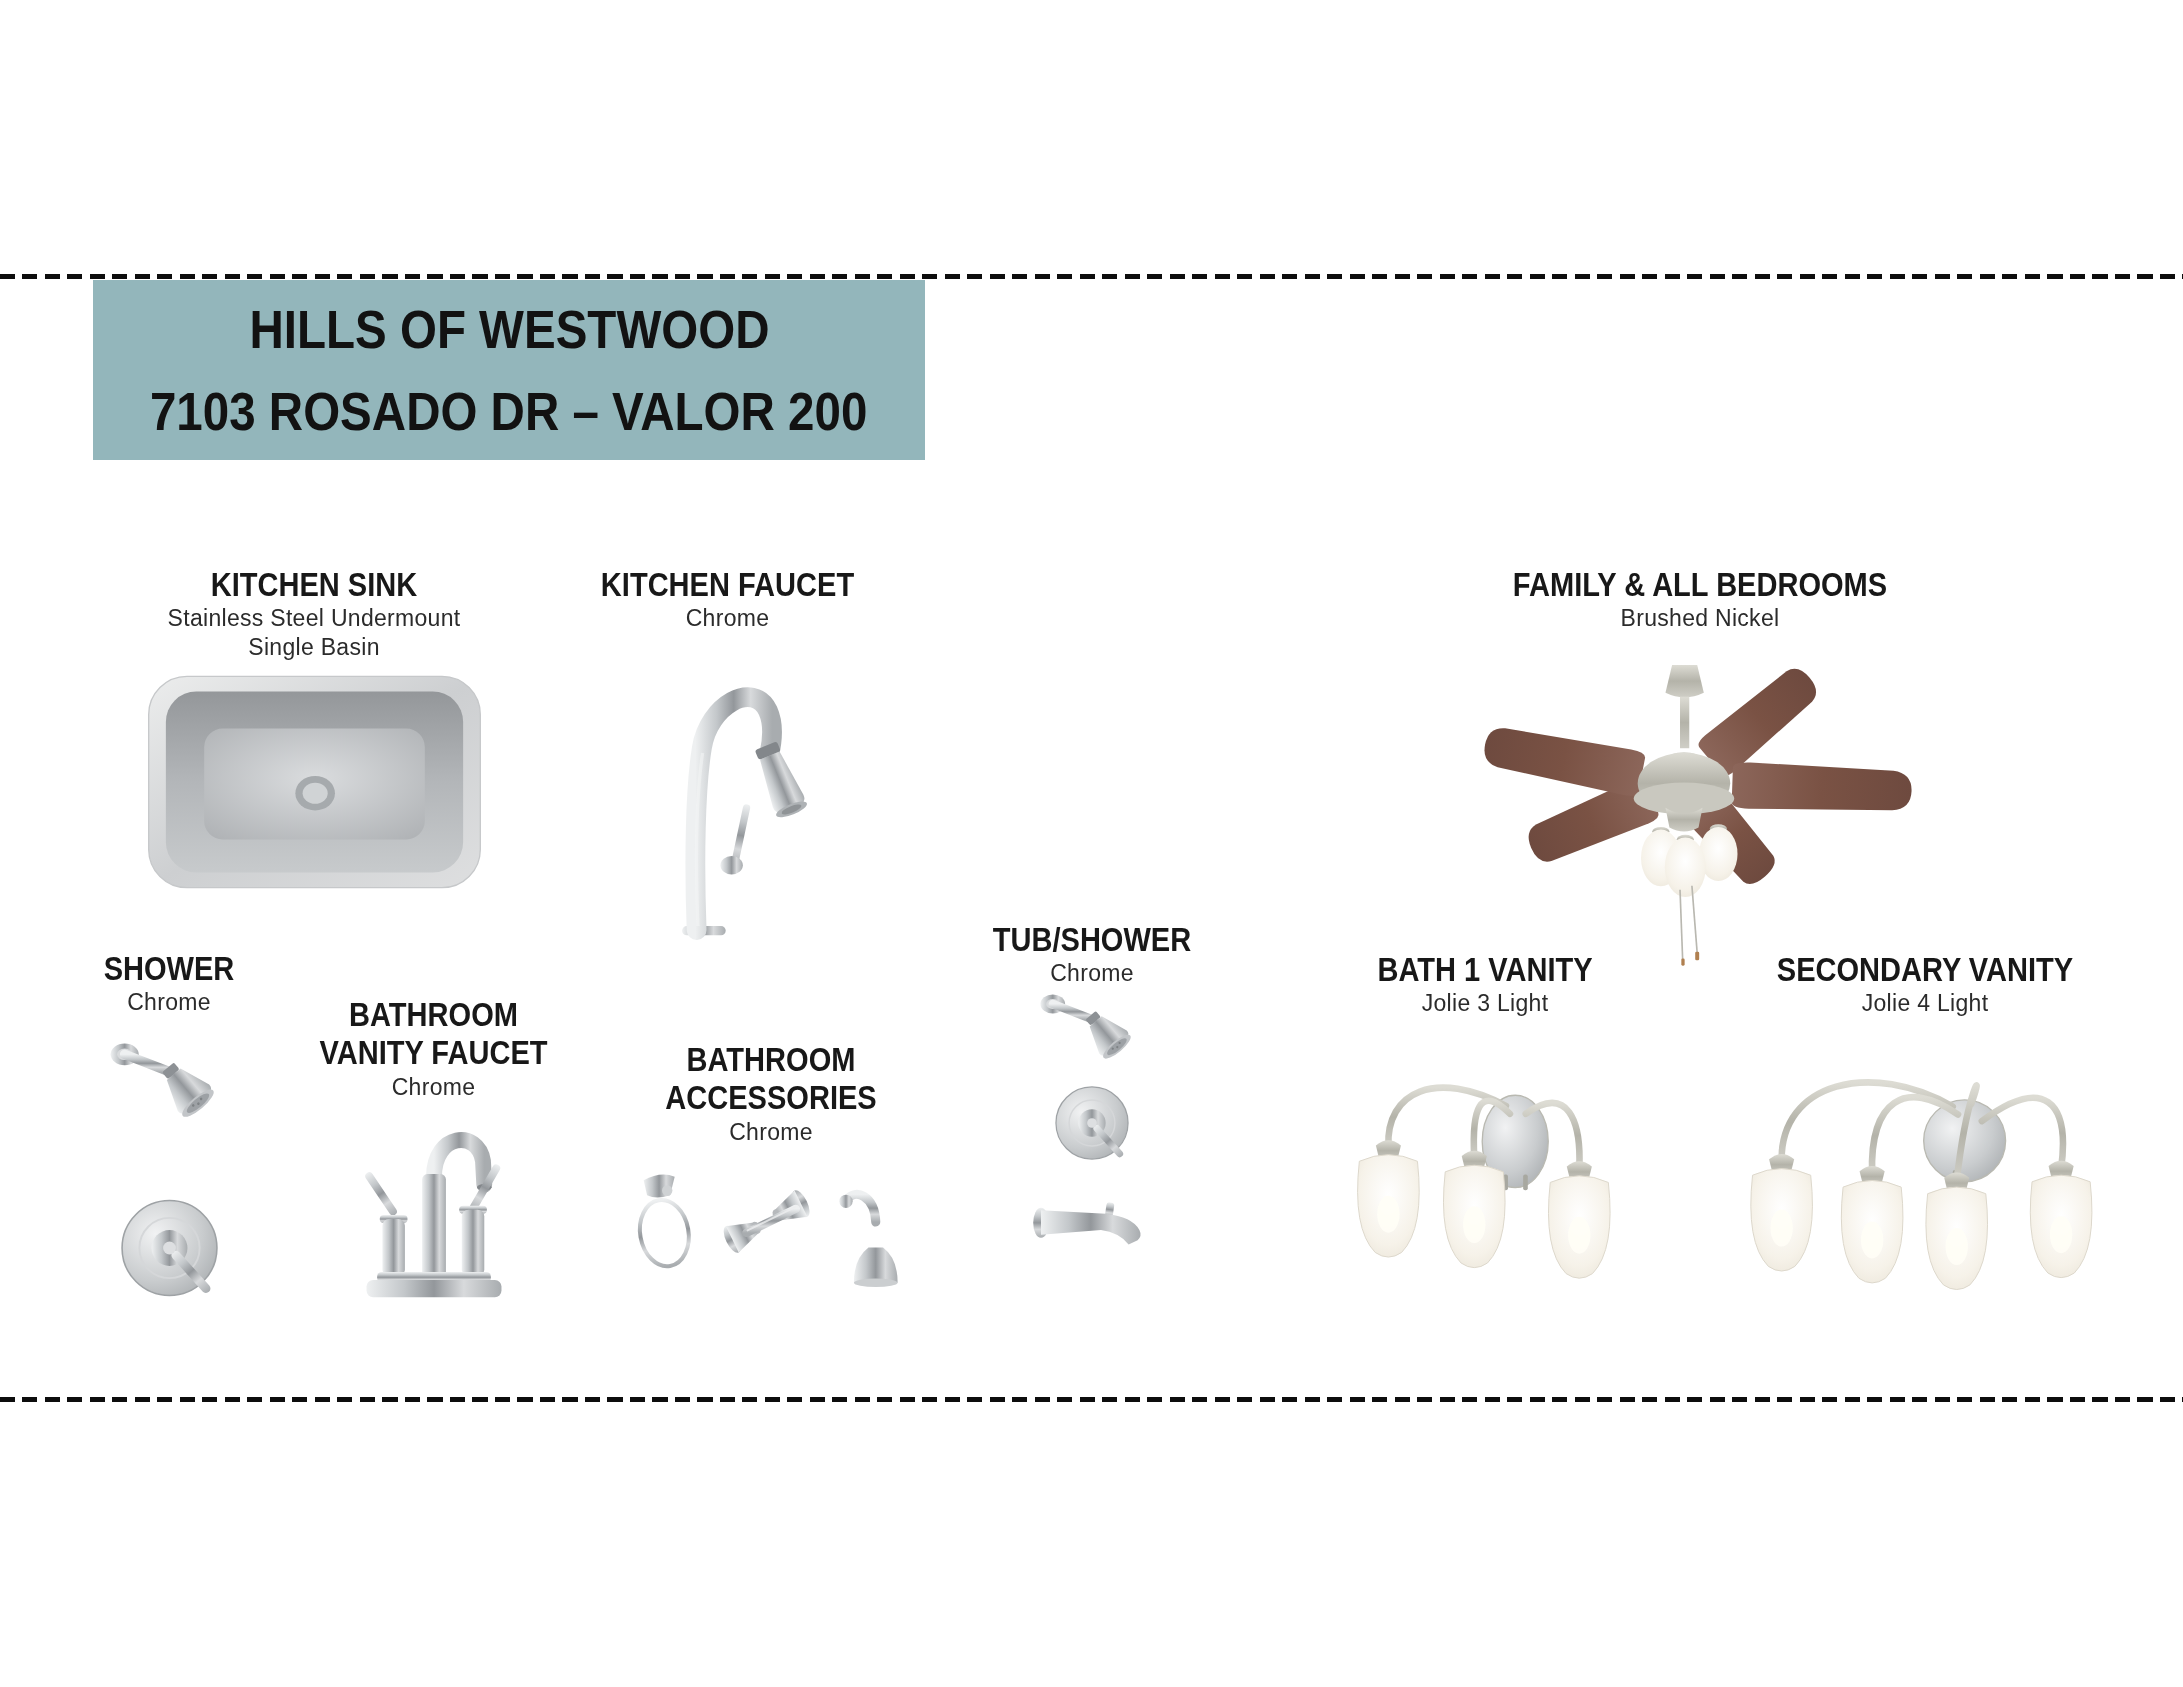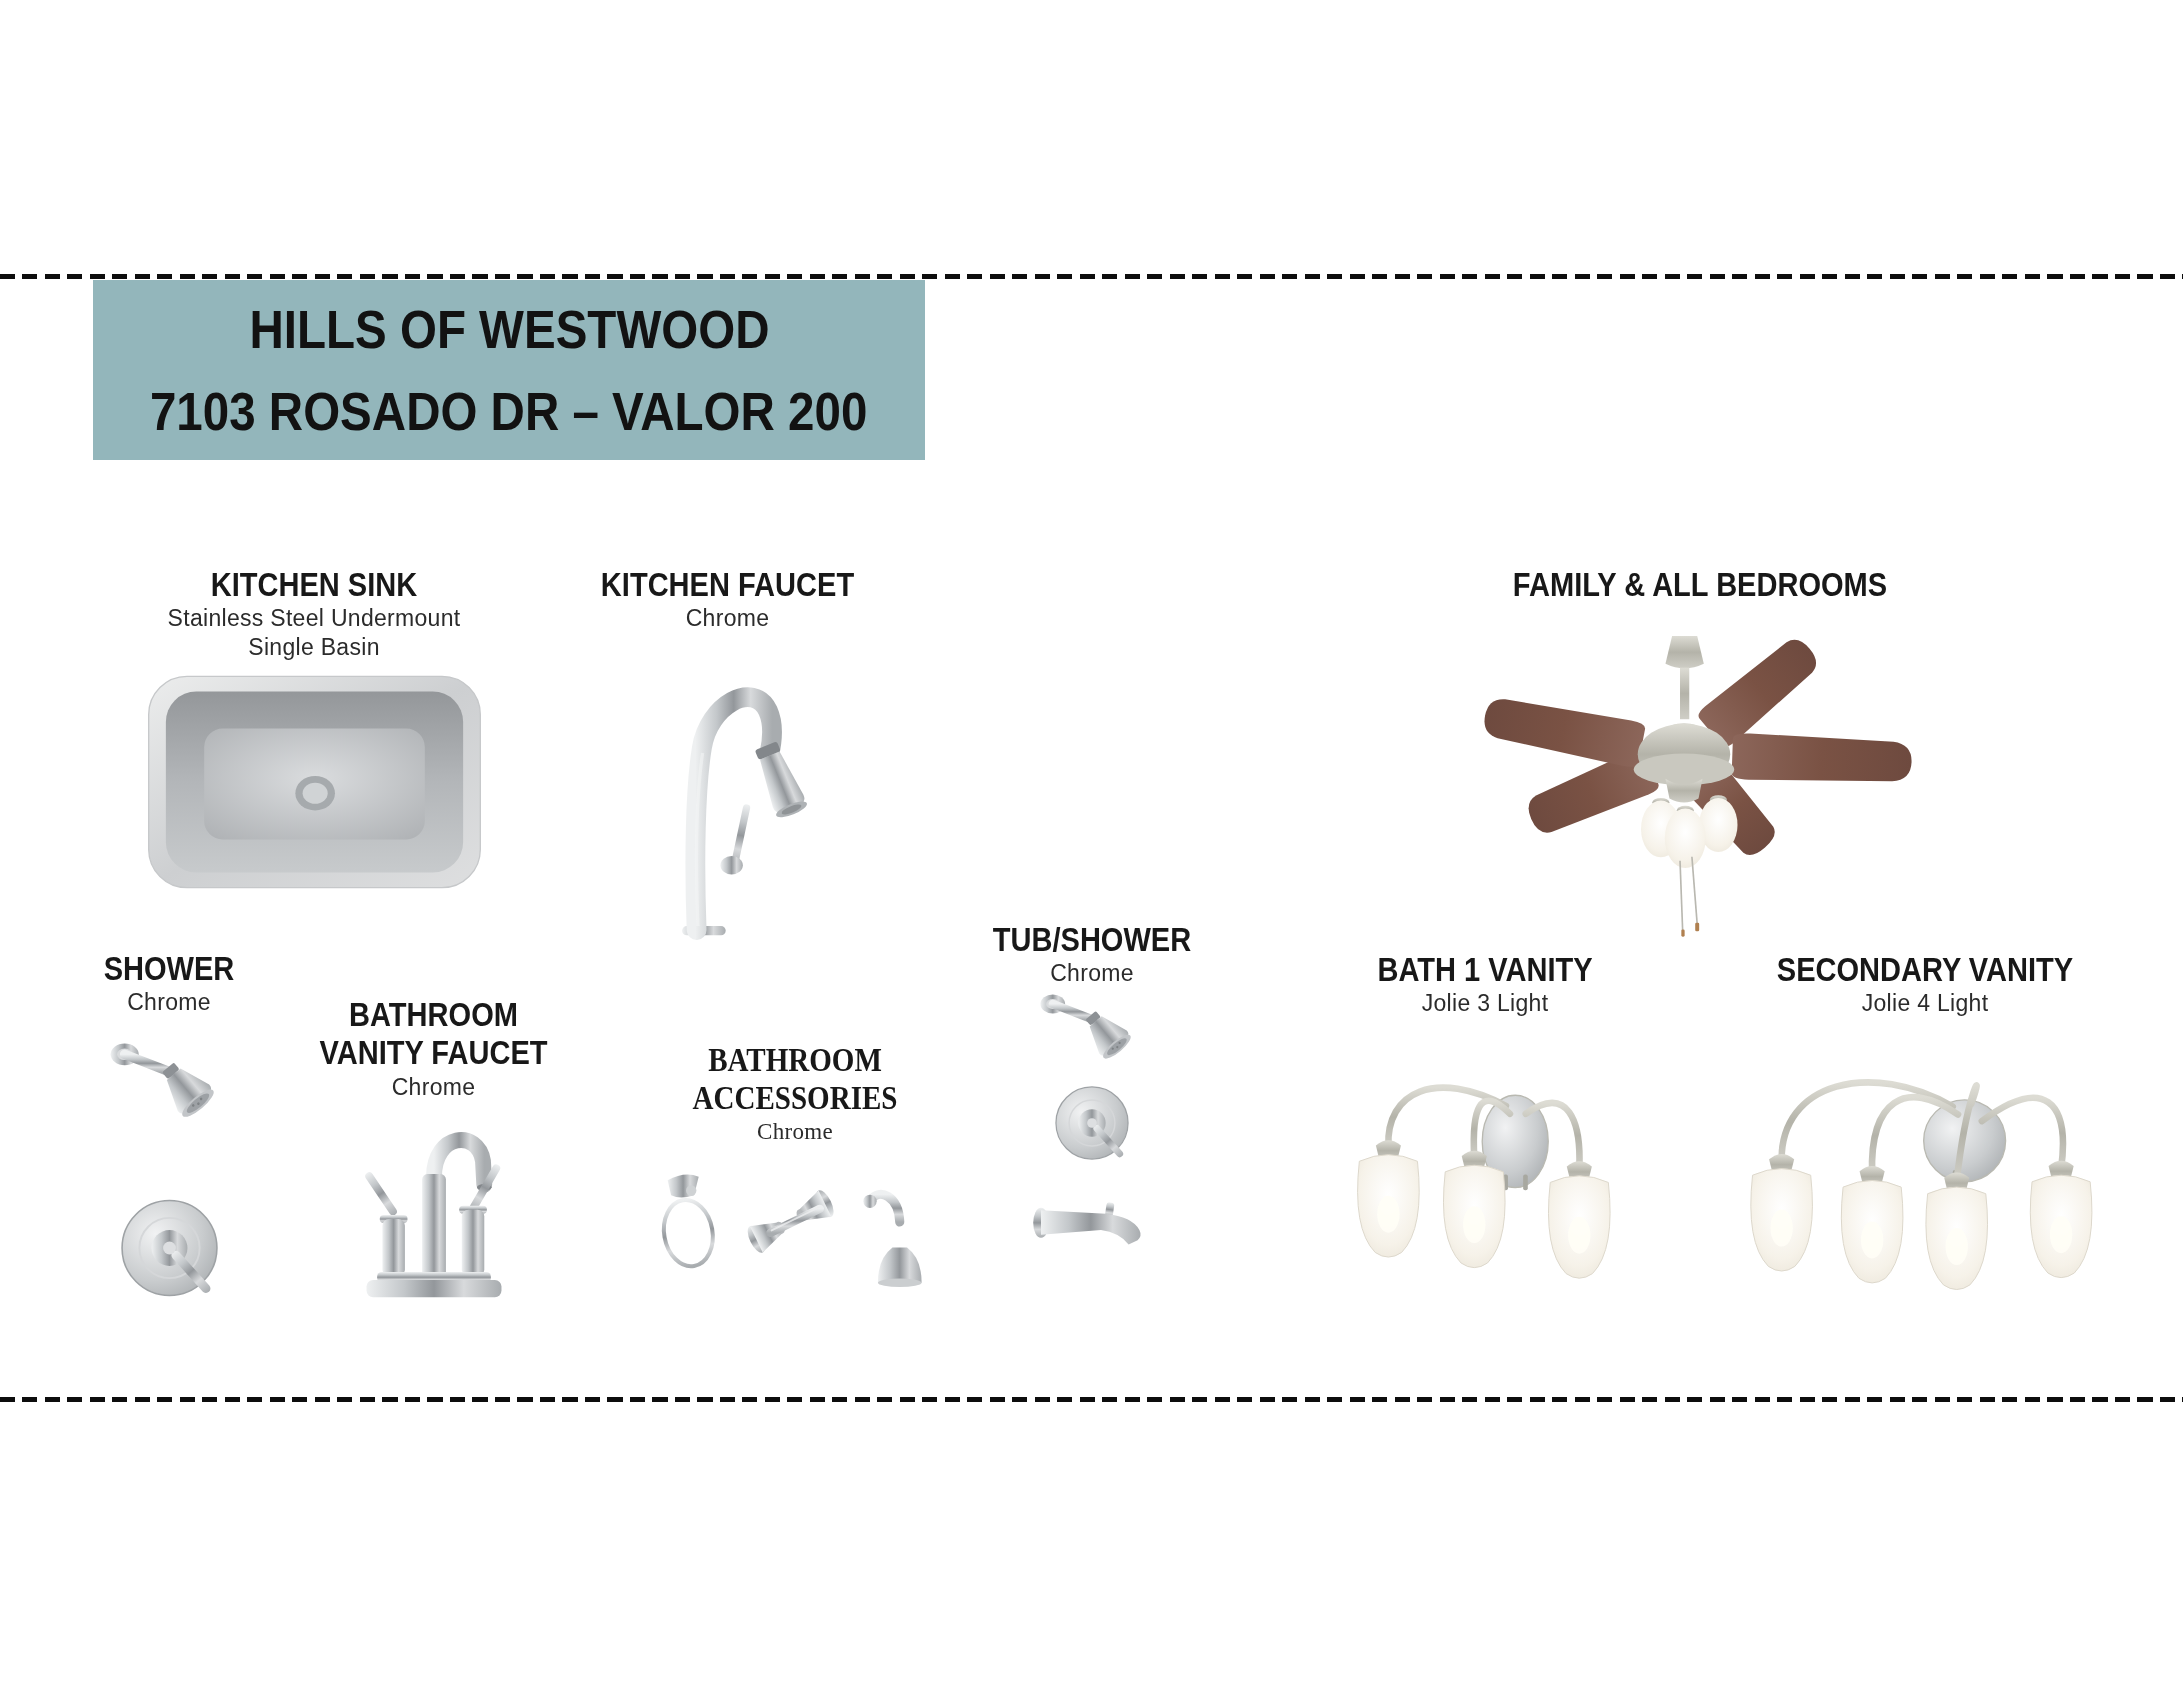--- a/index.html
+++ b/index.html
@@ -35,21 +35,21 @@
   }
   .art{display:flex;justify-content:center;align-items:flex-start;}
   .acc-row{display:flex;justify-content:center;align-items:flex-start;gap:5.3px;}
   svg{overflow:visible;display:block;}
   #it-sink   {left:79px;  top:566px;  width:470px;}
   #it-kfaucet{left:562px;  top:566px;  width:331px;}
   #it-light  {left:920px; top:566px;  width:357px;}
   #it-fan    {left:1442px; top:566px;  width:516px;}
   #it-shower {left:50px;   top:950px; width:238px;}
   #it-bvf    {left:298px;  top:996px; width:271px;}
-  #it-acc    {left:653px;  top:1041px; width:284px;font-family:Liberation Serif, serif;}
+  #it-acc    {left:629px;  top:1041px; width:284px;}
   #it-tub    {left:976px; top:921px; width:232px;}
   #it-b1v    {left:1343px; top:951px; width:284px;}
   #it-sv     {left:1733px; top:951px; width:384px;}
 </style>
 </head>
 <body>
 
 <svg width="0" height="0" style="position:absolute" aria-hidden="true">
   <defs>
     <linearGradient id="chromeH" x1="0" y1="0" x2="1" y2="0">
@@ -156,20 +156,21 @@
           <rect x="112" y="244" width="11" height="96" rx="5" fill="url(#chromeV)"></rect>
         </g>
         <ellipse cx="113" cy="338" rx="17" ry="14" fill="url(#chromeH)"></ellipse>
       </svg>
     </div>
   </section>
 
 
   <section class="item" id="it-fan">
     <h3>FAMILY &amp; ALL BEDROOMS</h3>
+    <p>Brushed Nickel</p>
     <div class="art" style="margin-top:28px">
       <svg width="457" height="304" viewBox="0 0 690 460">
         <g transform="translate(320 185)">
           <g transform="rotate(-40) scale(0.85 1)">
             <path d="M62 -26 Q62 -35 84 -35 L268 -30 Q292 -27 292 0 Q292 27 268 30 L84 35 Q62 35 62 26 Z" fill="url(#blade)"></path>
           </g>
           <g transform="rotate(2) scale(1.18 1)">
             <path d="M62 -26 Q62 -35 84 -35 L268 -30 Q292 -27 292 0 Q292 27 268 30 L84 35 Q62 35 62 26 Z" fill="url(#blade)"></path>
           </g>
           <g transform="rotate(49) scale(0.64 1)">

